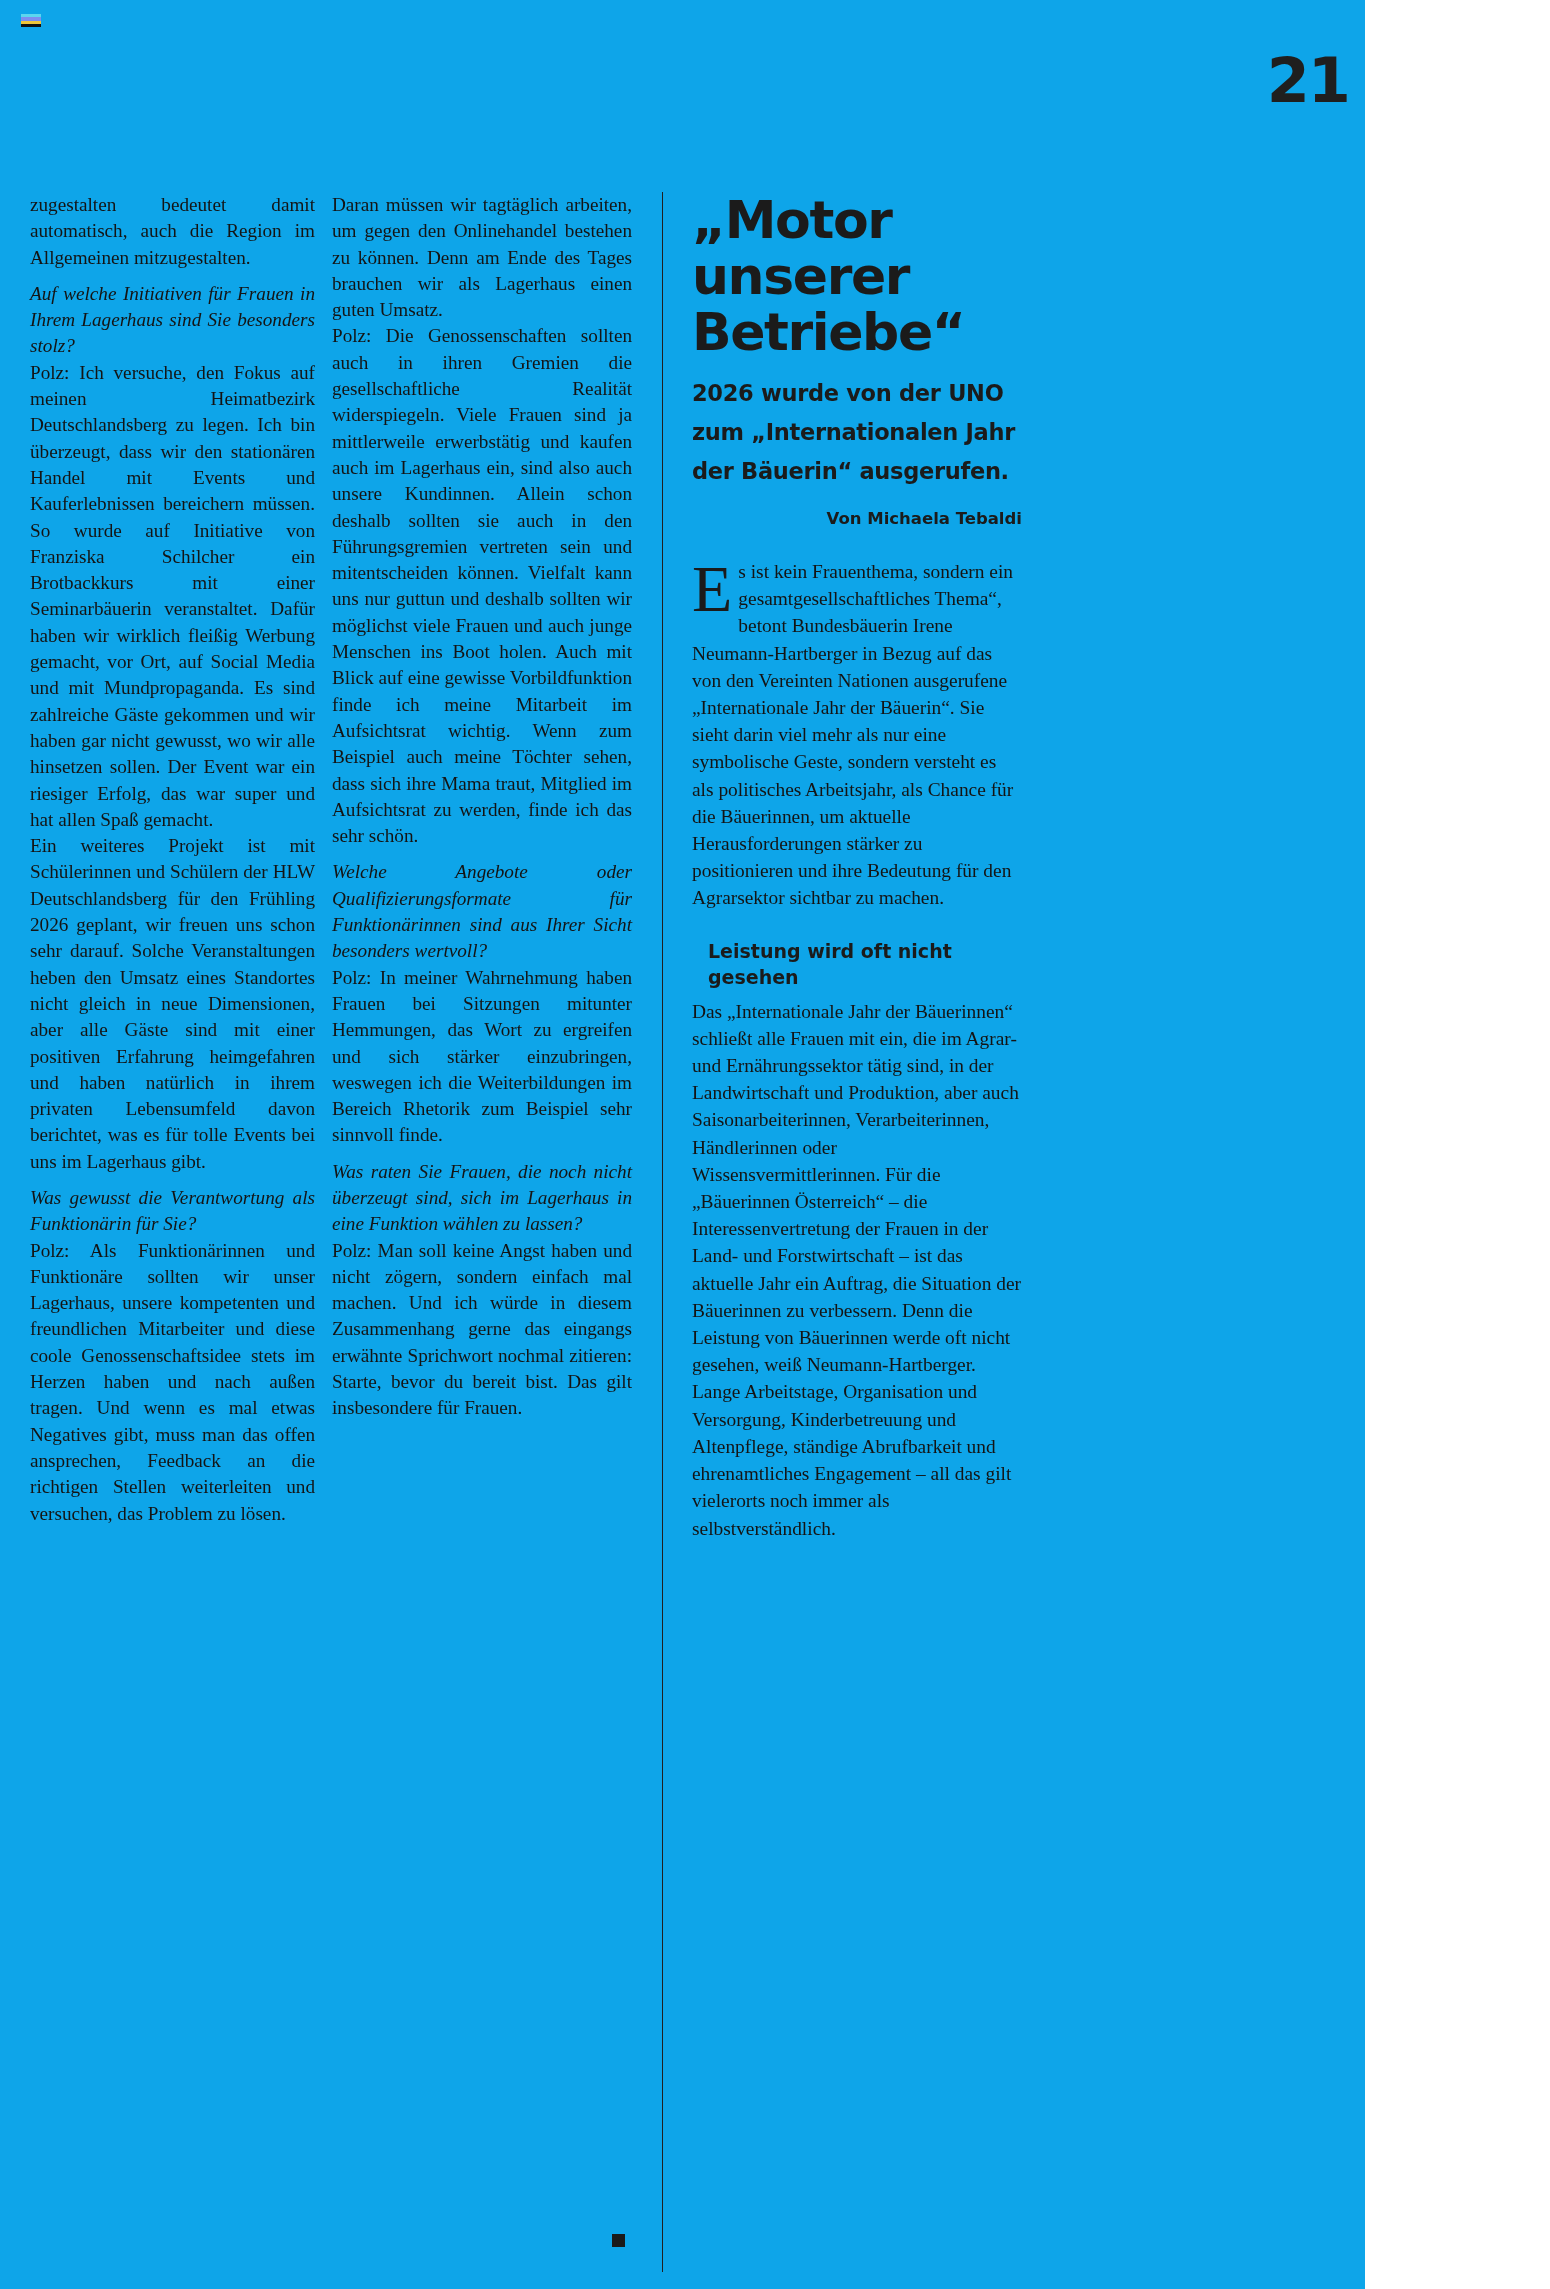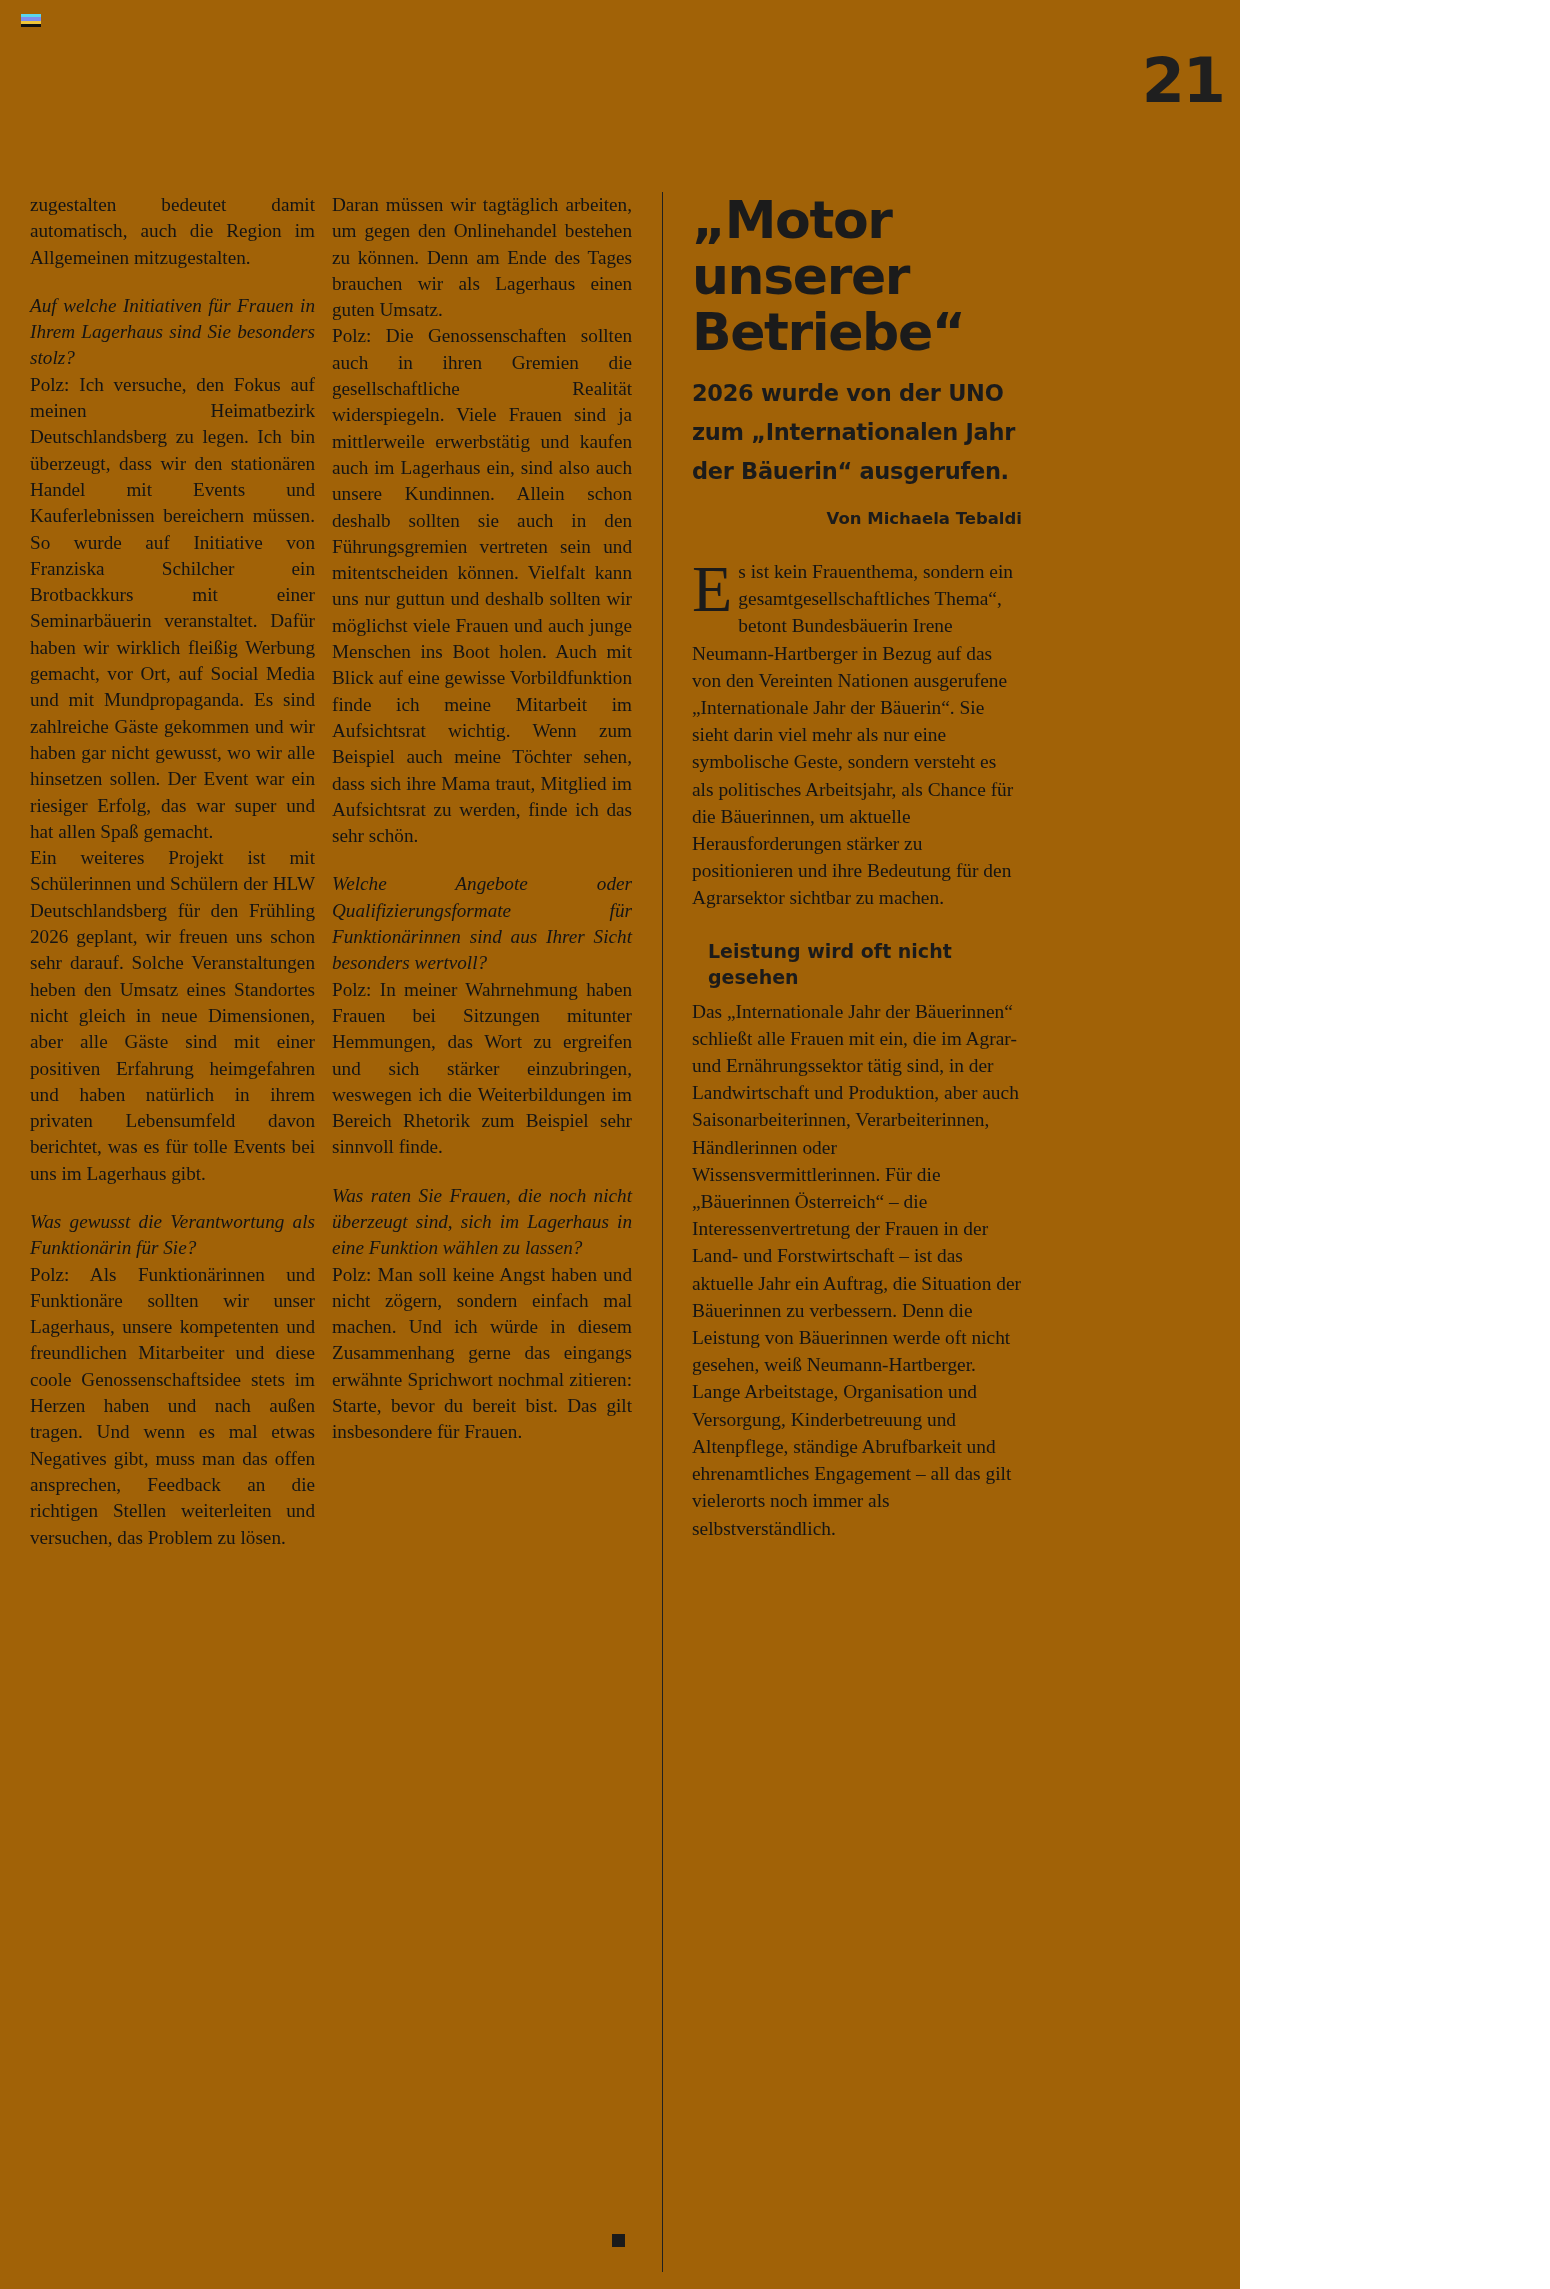--- a/index.html
+++ b/index.html
@@ -2,23 +2,23 @@
 <html><head>
 <meta charset="utf-8">
 <style>
   html, body {
     margin: 0;
     padding: 0;
     background: #ffffff;
   }
   .page {
     position: relative;
-    width: 1240px;
+    width: 1365px;
     height: 2289px;
-    background: #a16207;
+    background: #0ea5e9;
     overflow: hidden;
     font-family: "Liberation Serif", serif;
     color: #1a1a1a;
   }
 
   
   .regmark {
     position: absolute;
     left: 21px;
     top: 14px;
@@ -74,21 +74,21 @@
     line-height: 26.3px;
     text-align: justify;
     hyphens: auto;
     -webkit-hyphens: auto;
     margin: 0 0 0 0;
     color: #141414;
   }
   .body-text + .body-text { text-indent: 0; }
   .q-italic {
     font-style: italic;
-    margin-top: 22px;
+    margin-top: 10px;
   }
   .speaker { font-weight: 400; }
 
   
   .feature {
     position: absolute;
     left: 692px;
     top: 192px;
     width: 330px;
   }

